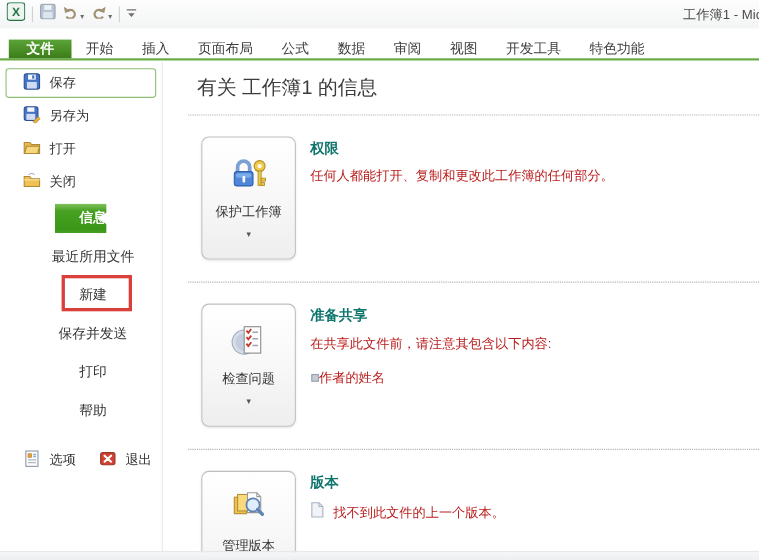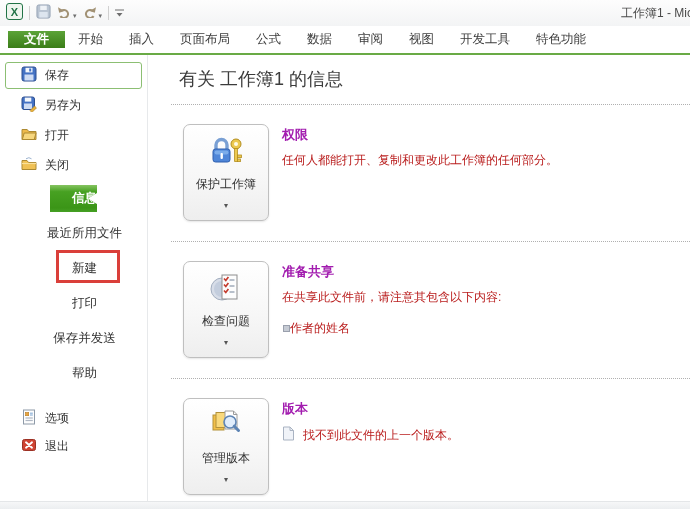--- a/index.html
+++ b/index.html
@@ -12,21 +12,21 @@
               background:linear-gradient(#fdfdfd,#f3f4f5); flex:none; }
   .qat { display:flex; align-items:center; gap:6px; }
   .qat-sep { width:1px; height:14px; background:#d0d0d0; }
   .qat-group { display:flex; align-items:center; gap:2px; cursor:pointer; }
   .caret::after { content:"▾"; font-size:7px; color:#6e6e6e; }
   .redo-flip { transform:scaleX(-1); display:inline-block; }
   .win-title { margin-left:auto; font-size:12px; color:#4a4a4a; white-space:nowrap;
                padding-right:0; margin-right:-3px; }
 
   
-  .tabrow { height:29px; display:flex; align-items:center; background:#fff;
+  .tabrow { height:29px; display:flex; align-items:flex-end; background:#fff;
             border-bottom:2px solid #69aa45; flex:none; }
   .tab-file { background:linear-gradient(#5ba337,#3b7d19); color:#fff; font-weight:bold;
               font-size:12.5px; display:flex; align-items:center; padding:0 16px; margin-left:8px; cursor:pointer; }
   .tab { display:flex; align-items:center; padding:0 13px; font-size:12.5px; color:#3d3d3d; cursor:pointer; }
 
   
   .main { flex:1; display:flex; min-height:0; }
   .sidebar { width:148px; flex:none; border-right:1px solid #e7e9eb; padding-top:7px;
              display:flex; flex-direction:column; }
   .side-top-item { height:28px; margin-bottom:2px; display:flex; align-items:center; gap:8px;
@@ -34,37 +34,37 @@
   .side-top-item.focused { border:1px solid #8cbf73; border-radius:3px; margin:0 5px 2px 5px;
                            padding-left:15px; height:27px; }
   .side-menu { display:flex; flex-direction:column; margin-top:4px;align-items:center; }
   .side-menu-item { height:28px; margin-bottom:7px; display:flex; align-items:center;
                     padding-left:22px; font-size:12.5px; color:#333; cursor:pointer; position:relative; }
   .side-menu-item.selected { height:27px; color:#fff; font-weight:bold;
       background:linear-gradient(180deg,#86c461 0%,#47a122 25%,#3b9517 85%,#45a024 100%);
       clip-path:polygon(0 0,100% 0,100% 30%,calc(100% - 9px) 50%,100% 70%,100% 100%,0 100%); }
   .annotation { position:absolute; left:6px; top:-4px; width:64px; height:33px;
                 border:3px solid #da3f3a; pointer-events:none; }
-  .side-bottom { margin-top:11px; display:flex; flex-direction:column; }
+  .side-bottom { margin-top:11px; display:flex; }
   .side-bottom-item { height:27px; margin-bottom:1px; display:flex; align-items:center; gap:8px;
                       padding-left:21px; font-size:12px; color:#333; cursor:pointer; }
 
   
   .content { flex:1; min-width:0; }
   .content-title { font-size:18px; font-weight:400; color:#3c3c3c; margin:12px 0 13px 31px; }
   .dotted { border-top:1px dotted #b0b0b0; margin-left:23px; }
   .section { display:flex; align-items:flex-start; padding:19px 16px 20px 35px; }
-  .bigbtn { width:86px; height:97px; flex:none; border:1px solid #bfbfbf; border-radius:7px;
+  .bigbtn { width:86px; height:112px; flex:none; border:1px solid #bfbfbf; border-radius:7px;
             background:linear-gradient(#ffffff,#f7f7f7 55%,#eeeeee); box-shadow:0 1px 2px rgba(0,0,0,.10);
             display:flex; flex-direction:column; align-items:center; justify-content:center;
             gap:1px; cursor:pointer; }
   .bigbtn .lbl { font-size:12px; color:#333; margin-top:3px; }
   .bigbtn .btn-caret::after { content:"▾"; font-size:8px; color:#555; }
   .sec-text { margin-left:13px; padding-top:2px; }
-  .sec-heading { font-size:13px; font-weight:bold; color:#a21caf; margin-bottom:8px; }
+  .sec-heading { font-size:13px; font-weight:bold; color:#0f766e; margin-bottom:8px; }
   .sec-desc { font-size:12px; color:#b91c1c; }
   .bullet-row { display:flex; align-items:center; margin-top:14px; margin-left:1px; }
   .bullet-sq { width:7px; height:7px; flex:none; background:#c6cbd4; border:1px solid #9aa0ad; }
   .note-row { display:flex; align-items:center; gap:8px; }
 
   .bottom-strip { position:absolute; left:0; right:0; bottom:0; height:8px;
                   border-top:1px solid #e4e6e8; background:linear-gradient(#f6f7f8,#eceef0); }
 </style>
 </head>
 <body>
@@ -174,22 +174,22 @@
         <span>关闭</span>
       </div>
 
       <div class="side-menu">
         <div class="side-menu-item selected">信息</div>
         <div class="side-menu-item">最近所用文件</div>
         <div class="side-menu-item">
           <span>新建</span>
           <span class="annotation"></span>
         </div>
+        <div class="side-menu-item">保存并发送</div>
         <div class="side-menu-item">打印</div>
-        <div class="side-menu-item">保存并发送</div>
         <div class="side-menu-item">帮助</div>
       </div>
 
       <div class="side-bottom">
         <div class="side-bottom-item">
           <span>
             <svg width="16" height="16" viewBox="0 0 16 16">
                 <rect x="2.5" y="1" width="11" height="14" fill="#fdfdfd" stroke="#8e9aa8"></rect>
                 <rect x="4.5" y="3.5" width="3.2" height="3.2" fill="#e8a33d" stroke="#b77c22" stroke-width="0.6"></rect>
                 <line x1="9" y1="4.2" x2="11.8" y2="4.2" stroke="#8fb3d9" stroke-width="1.2"></line>

